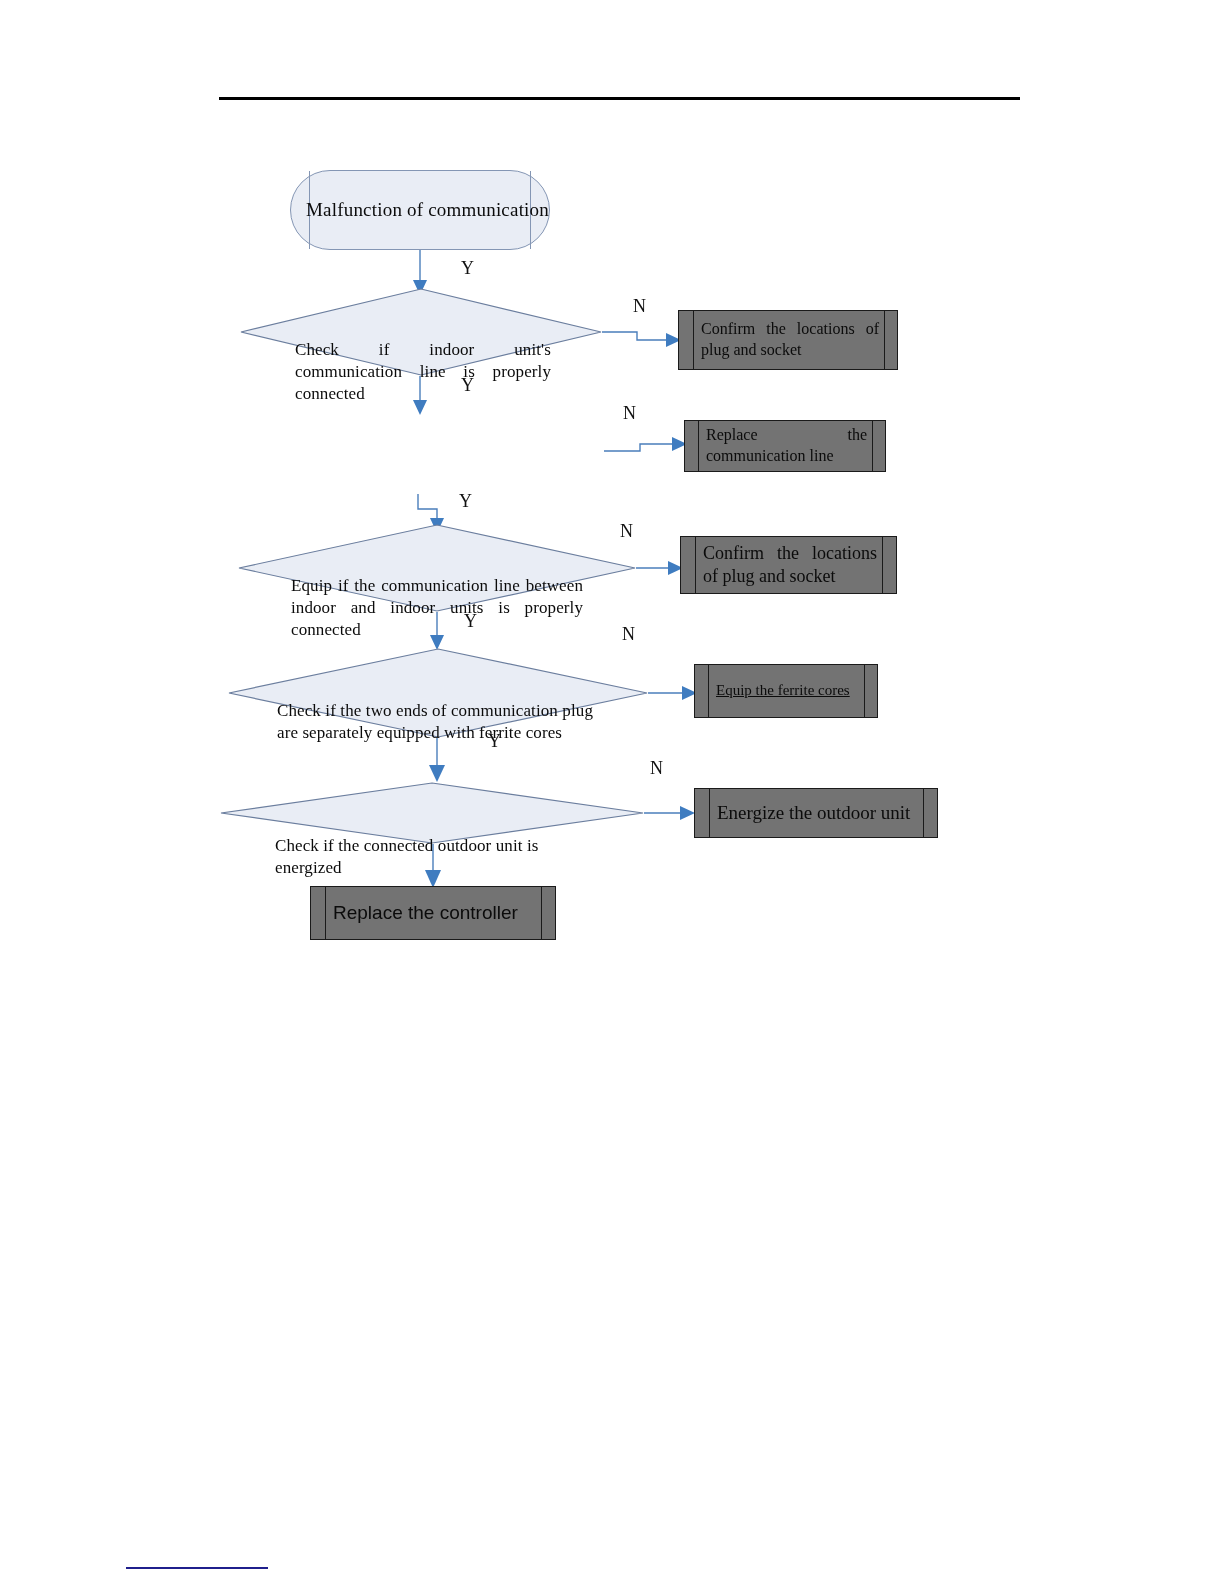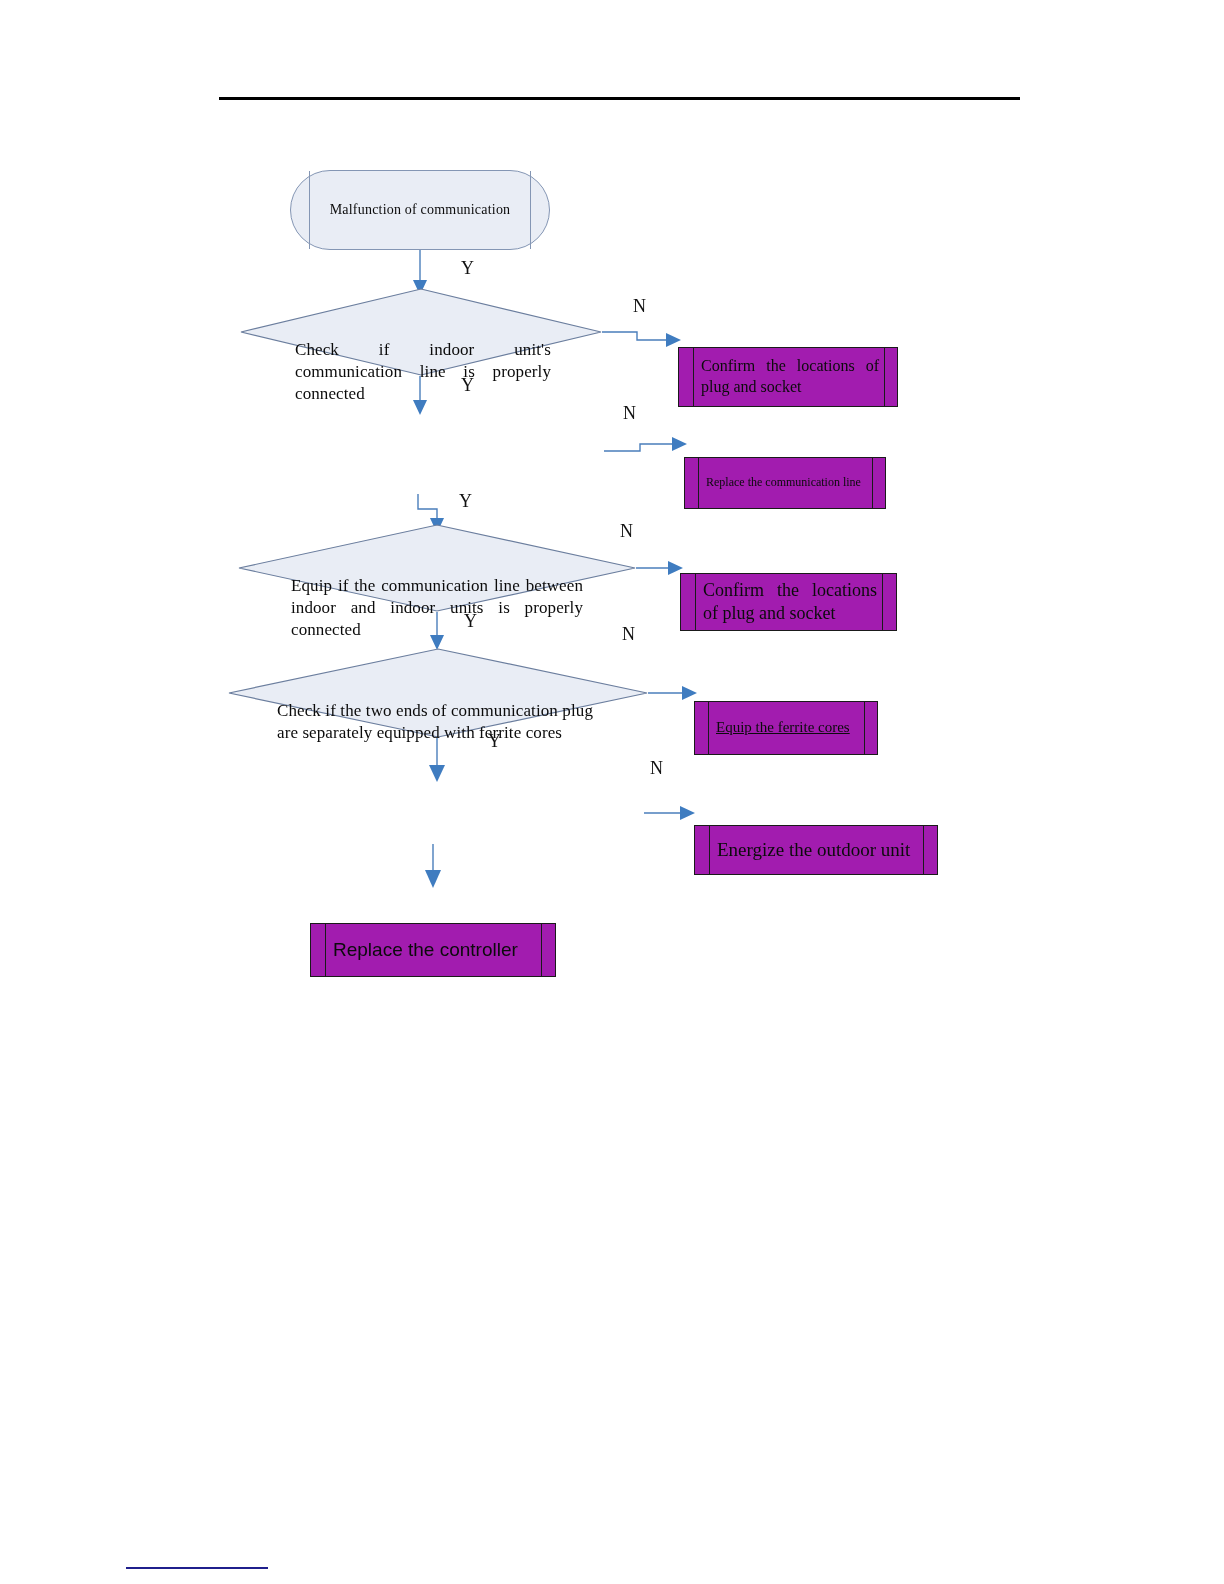--- a/index.html
+++ b/index.html
@@ -56,22 +56,22 @@
     top: 0;
     bottom: 0;
     width: 1px;
     background: #8496b4;
   }
   .terminator .inner-l { left: 18px; }
   .terminator .inner-r { right: 18px; }
   .terminator .t-label {
     position: relative;
     width: 100%;
-    text-align: center;
-    font-size: 14px;
+    text-align: right;
+    font-size: 19px;
     color: #0b0b0b;
     letter-spacing: .2px;
   }
 
   
   .diamond-wrap { position: absolute; }
   .diamond-wrap svg {
     position: absolute;
     left: 0; top: 0;
     display: block;
@@ -83,25 +83,24 @@
     color: #0b0b0b;
     line-height: 1.28;
     font-size: 17px;
     letter-spacing: .1px;
     margin-top: 35px;
   }
 
   
   .pbox {
     position: absolute;
-    background: #a21caf;
+    background: #737373;
     border: 1.6px solid #1a1a1a;
     display: flex;
     box-sizing: border-box;
-    margin-top: 37px;
   }
   .pbox .cell-l {
     flex: 0 0 auto;
     border-right: 1.2px solid #1a1a1a;
   }
   .pbox .cell-r {
     flex: 0 0 auto;
     border-left: 1.2px solid #1a1a1a;
   }
   .pbox .cell-m {
@@ -192,21 +191,21 @@
   </svg>
 
   <svg class="conn" width="1224" height="1584">
     <polyline points="418,494 418,509 437,509 437,522" fill="none" stroke="#4a7ebb" stroke-width="1.4"></polyline>
     <polygon points="430,518 444,518 437,533" fill="#3f7cc0"></polygon>
   </svg>
 
   <div class="pbox" style="left:684px; top:420px; width:202px; height:52px;">
     <div class="cell-l" style="width:13px;"></div>
     <div class="cell-m">
-      <span class="p-label" style="font-size:12px;">Replace  the  communication line</span>
+      <span class="p-label" style="font-size:16px;">Replace  the  communication line</span>
     </div>
     <div class="cell-r" style="width:12px;"></div>
   </div>
 
   <div class="diamond-wrap" style="left:238px; top:524px; width:398px; height:88px;">
     <svg width="398" height="88">
       <polygon points="199,1 397,44 199,87 1,44" fill="#e9edf5" stroke="#6b7e9e" stroke-width="1.2"></polygon>
     </svg>
     <div class="diamond-text" style="left:53px; top:16px; width:292px;">Equip if the communication line between indoor and indoor units is properly connected</div>
   </div>
@@ -253,20 +252,26 @@
   </svg>
 
   <div class="pbox" style="left:694px; top:664px; width:184px; height:54px;">
     <div class="cell-l" style="width:13px;"></div>
     <div class="cell-m">
       <span class="p-label" style="font-size:15px;text-decoration:underline;">Equip   the   ferrite cores</span>
     </div>
     <div class="cell-r" style="width:12px;"></div>
   </div>
 
+  <div class="diamond-wrap" style="left:220px; top:782px; width:424px; height:62px;">
+    <svg width="424" height="62">
+      <polygon points="212,1 423,31 212,61 1,31" fill="#e9edf5" stroke="#6b7e9e" stroke-width="1.2"></polygon>
+    </svg>
+    <div class="diamond-text" style="left:55px; top:18px; width:316px; text-align:left; text-align-last:left;">Check if the connected outdoor unit is energized</div>
+  </div>
 
   <div class="branch-label" style="left:650px; top:758px;">N</div>
 
   <svg class="conn" width="1224" height="1584">
     <line x1="644" y1="813" x2="684" y2="813" stroke="#4a7ebb" stroke-width="1.4"></line>
     <polygon points="680,806 680,820 695,813" fill="#3f7cc0"></polygon>
   </svg>
 
   <svg class="conn" width="1224" height="1584">
     <line x1="433" y1="844" x2="433" y2="874" stroke="#4a7ebb" stroke-width="1.4"></line>

